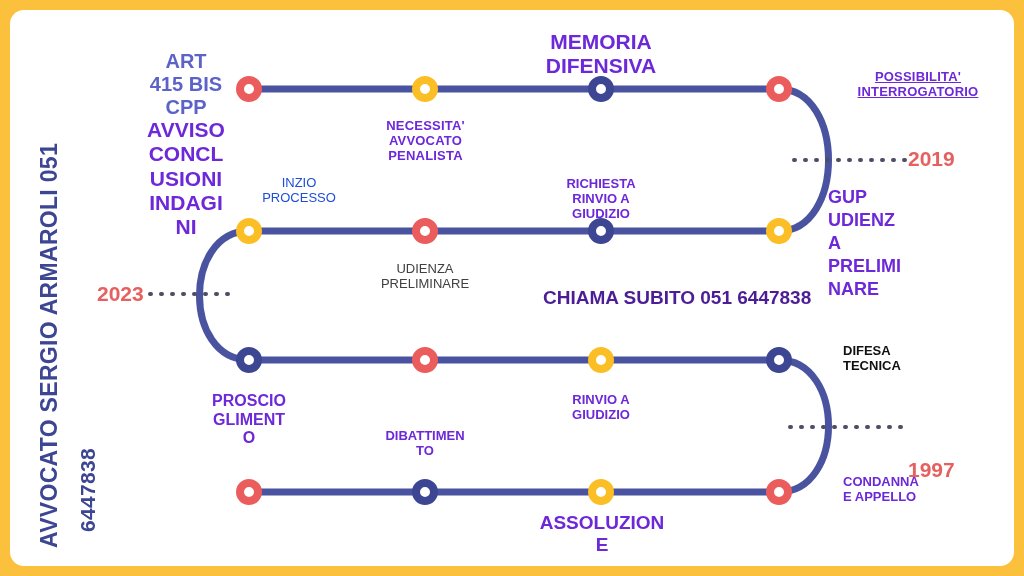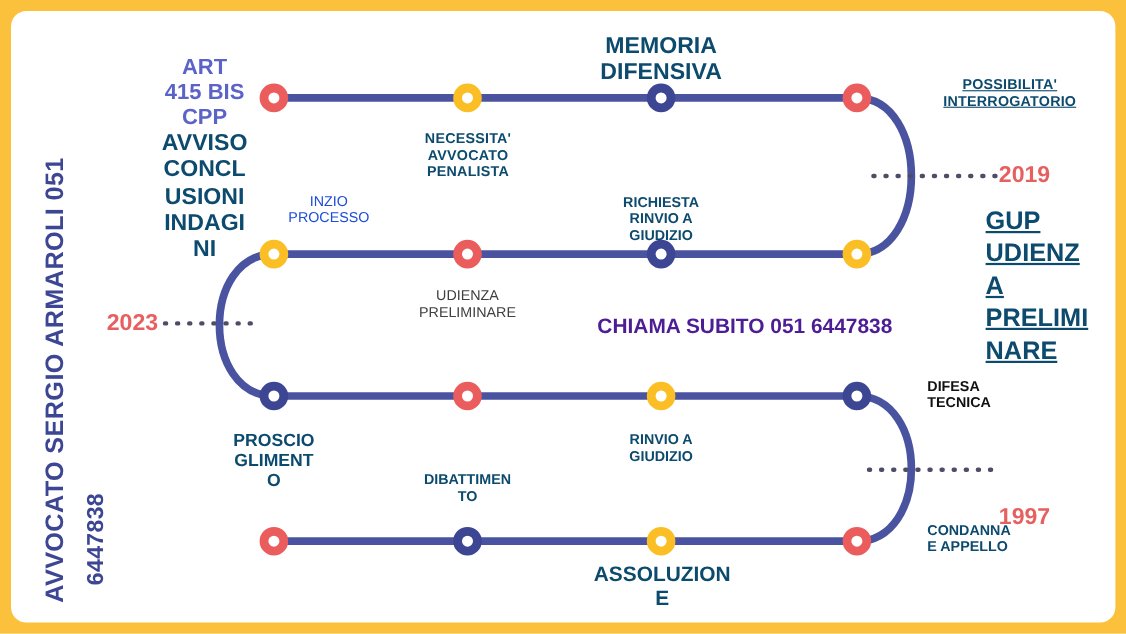--- a/index.html
+++ b/index.html
@@ -31,21 +31,21 @@
     font-size:23px;
     transform:rotate(-90deg);
   }
   .vtext-2{
     left:76px;top:532px;
     font-size:21px;
     transform:rotate(-90deg);
   }
 
   .lbl{position:absolute;white-space:pre-line;line-height:1.16;}
-  .nd-blue-b{color:#0c4a6e;font-weight:bold;}
+  .nd-blue-b{color:#6d28d9;font-weight:bold;}
   .nd-blue-l{color:#5C63C8;font-weight:bold;}
   .nd-grey{color:#404040;}
   .nd-black{color:#111111;font-weight:bold;}
   .nd-dark{color:#1d4ed8;}
   .ctr{text-align:center;}
   .lft{text-align:left;}
 
   .year{
     position:absolute;
     color:#E76060;
@@ -153,21 +153,21 @@
   <div class="lbl ctr nd-dark" style="left:244px;top:175px;width:110px;font-size:13px;">INZIO
 PROCESSO</div>
 
   <div class="lbl ctr nd-grey" style="left:362px;top:261px;width:126px;font-size:13px;">UDIENZA
 PRELIMINARE</div>
 
   <div class="lbl ctr nd-blue-b" style="left:541px;top:176px;width:120px;font-size:13px;">RICHIESTA
 RINVIO A
 GIUDIZIO</div>
 
-  <div class="lbl lft nd-blue-b" style="left:896px;top:186px;width:72px;font-size:23px;line-height:1.28;text-decoration:underline;">GUP
+  <div class="lbl lft nd-blue-b" style="left:828px;top:186px;width:72px;font-size:18px;line-height:1.28;">GUP
 UDIENZ
 A
 PRELIMI
 NARE</div>
 
   <div class="lbl ctr nd-blue-b" style="left:196px;top:392px;width:106px;font-size:16px;">PROSCIO
 GLIMENT
 O</div>
 
   <div class="lbl ctr nd-blue-b" style="left:368px;top:428px;width:114px;font-size:13px;">DIBATTIMEN

